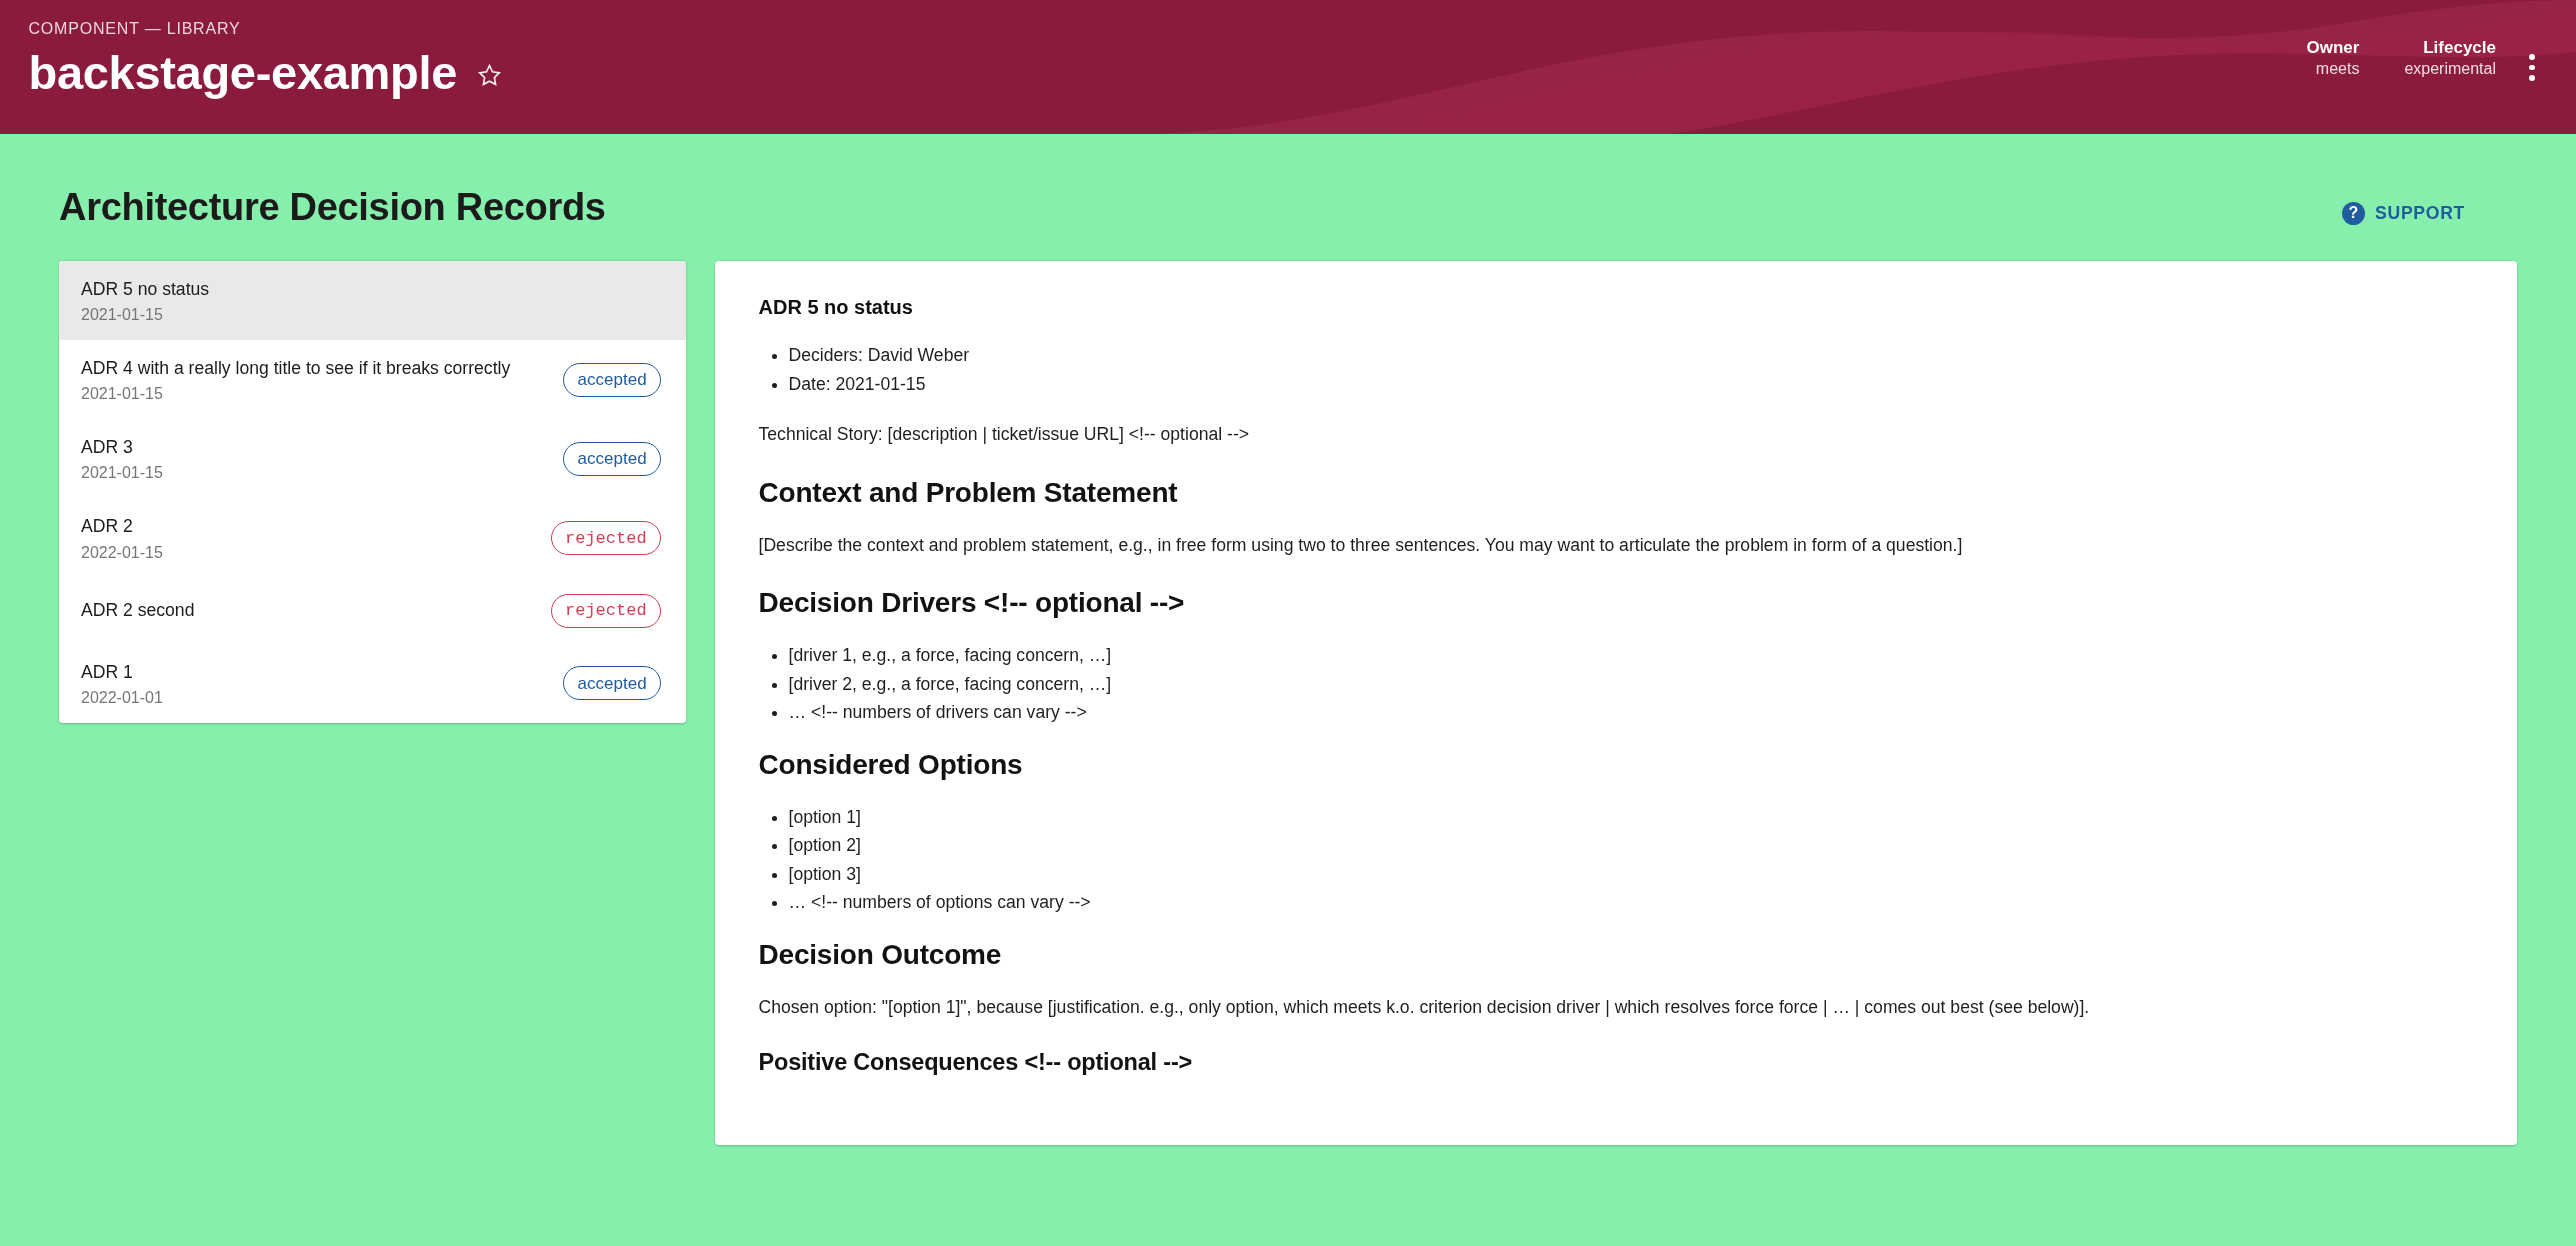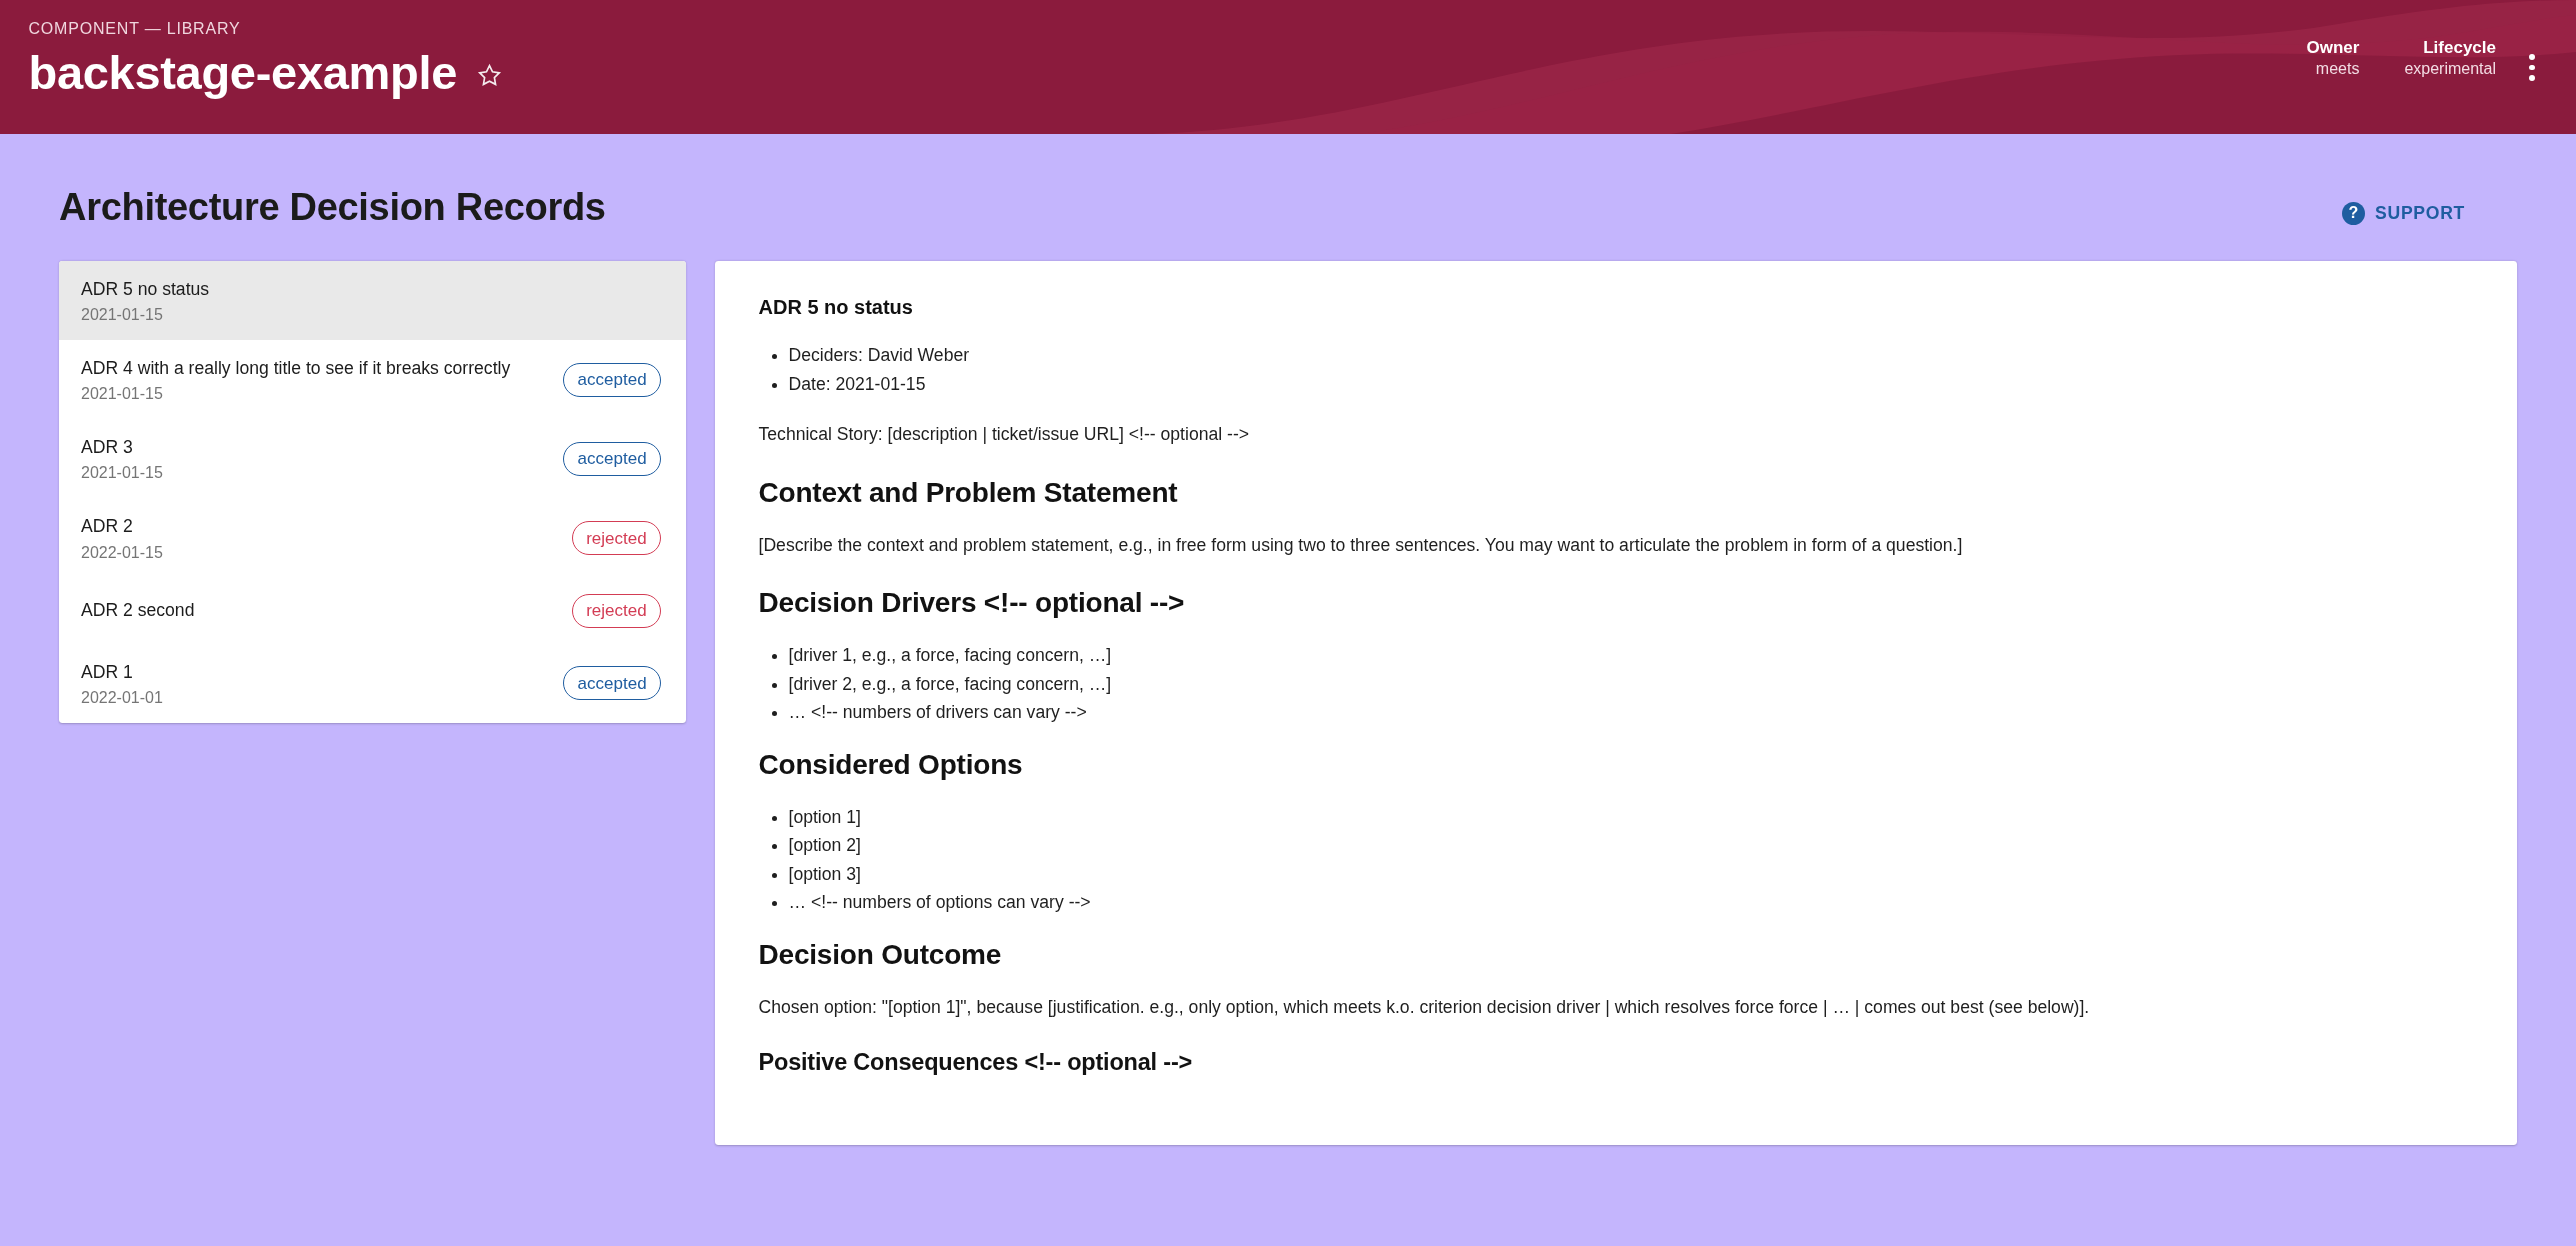--- a/index.html
+++ b/index.html
@@ -3,21 +3,21 @@
 <meta charset="utf-8">
 <style>
   * { box-sizing: border-box; }
   html, body {
     margin: 0; padding: 0;
     width: 2576px; height: 1247px;
     background: #fafafa;
     font-family: "Liberation Sans", sans-serif;
     -webkit-font-smoothing: antialiased;
   }
-  .page { position: relative; width: 2576px; height: 1247px; overflow: hidden; background:#c4b5fd; }
+  .page { position: relative; width: 2576px; height: 1247px; overflow: hidden; background:#86efac; }
 
   
   .header {
     position: relative;
     height: 134px;
     background: #8b1b3d;
     background-image:
       linear-gradient(135deg, rgba(255,255,255,0.00) 0%, rgba(255,255,255,0.00) 100%);
     overflow: hidden;
   }
@@ -155,21 +155,21 @@
     flex: 0 0 auto;
     font-size: 17px;
     line-height: 1;
     padding: 7.5px 13.4px;
     border-radius: 17px;
     border: 0.8px solid currentColor;
     background: transparent;
     white-space: nowrap;
   }
   .chip.accepted { color:#1f5da0; }
-  .chip.rejected { color:#d33c54; }
+  .chip.rejected { color:#d33c54;font-family:Liberation Mono, monospace; }
 
   
   .doc {
     flex: 1 1 auto;
     background:#ffffff;
     border-radius: 3.4px;
     box-shadow: 0 0.8px 2.5px rgba(0,0,0,.13), 0 0.8px 1.7px rgba(0,0,0,.10);
     padding: 35px 44px 47px 44px;
     min-height: 863px;
     color: #1f1f1f;

